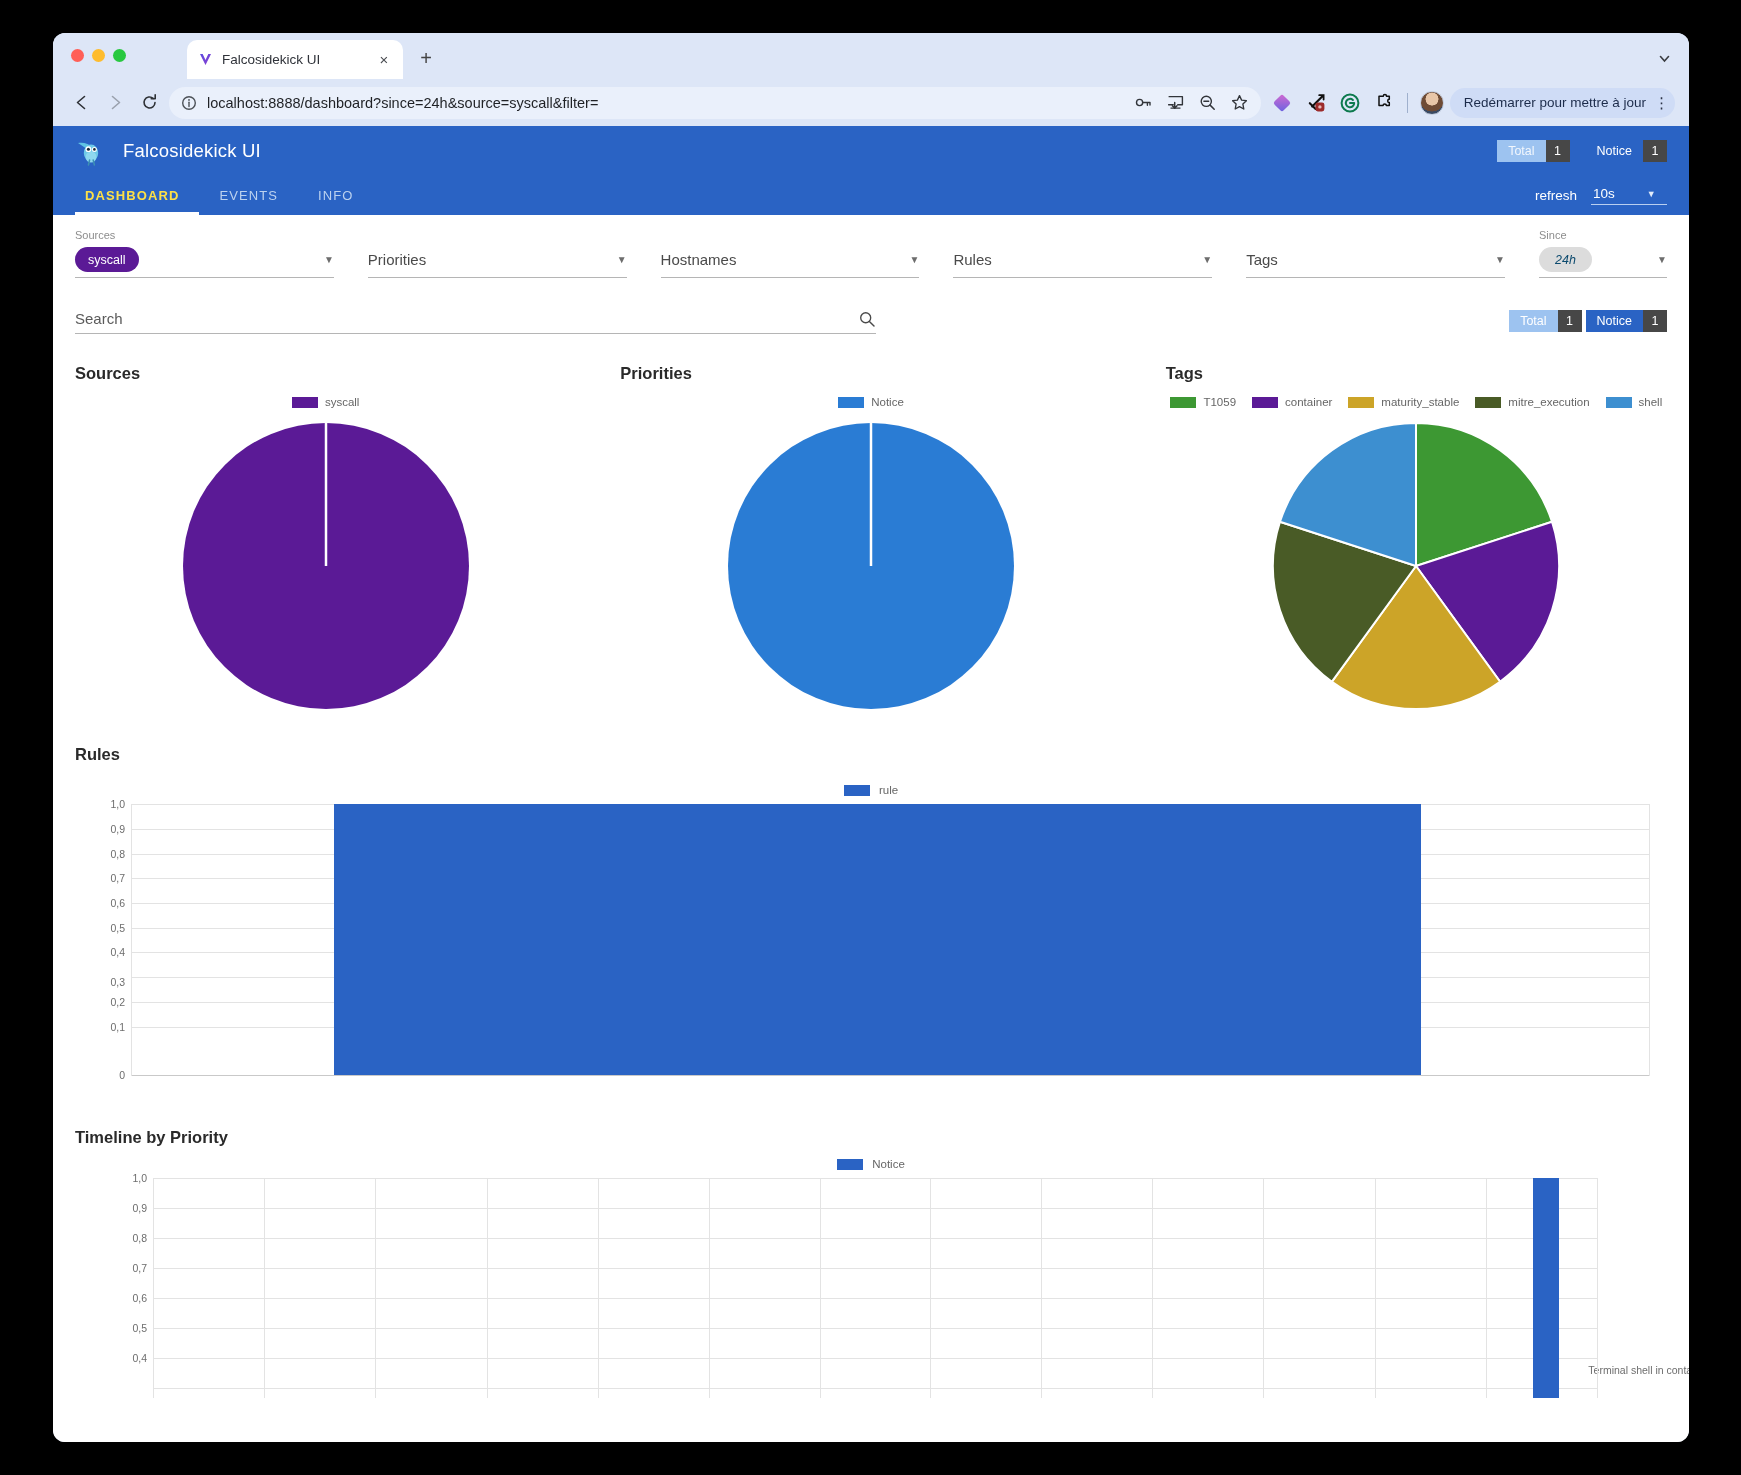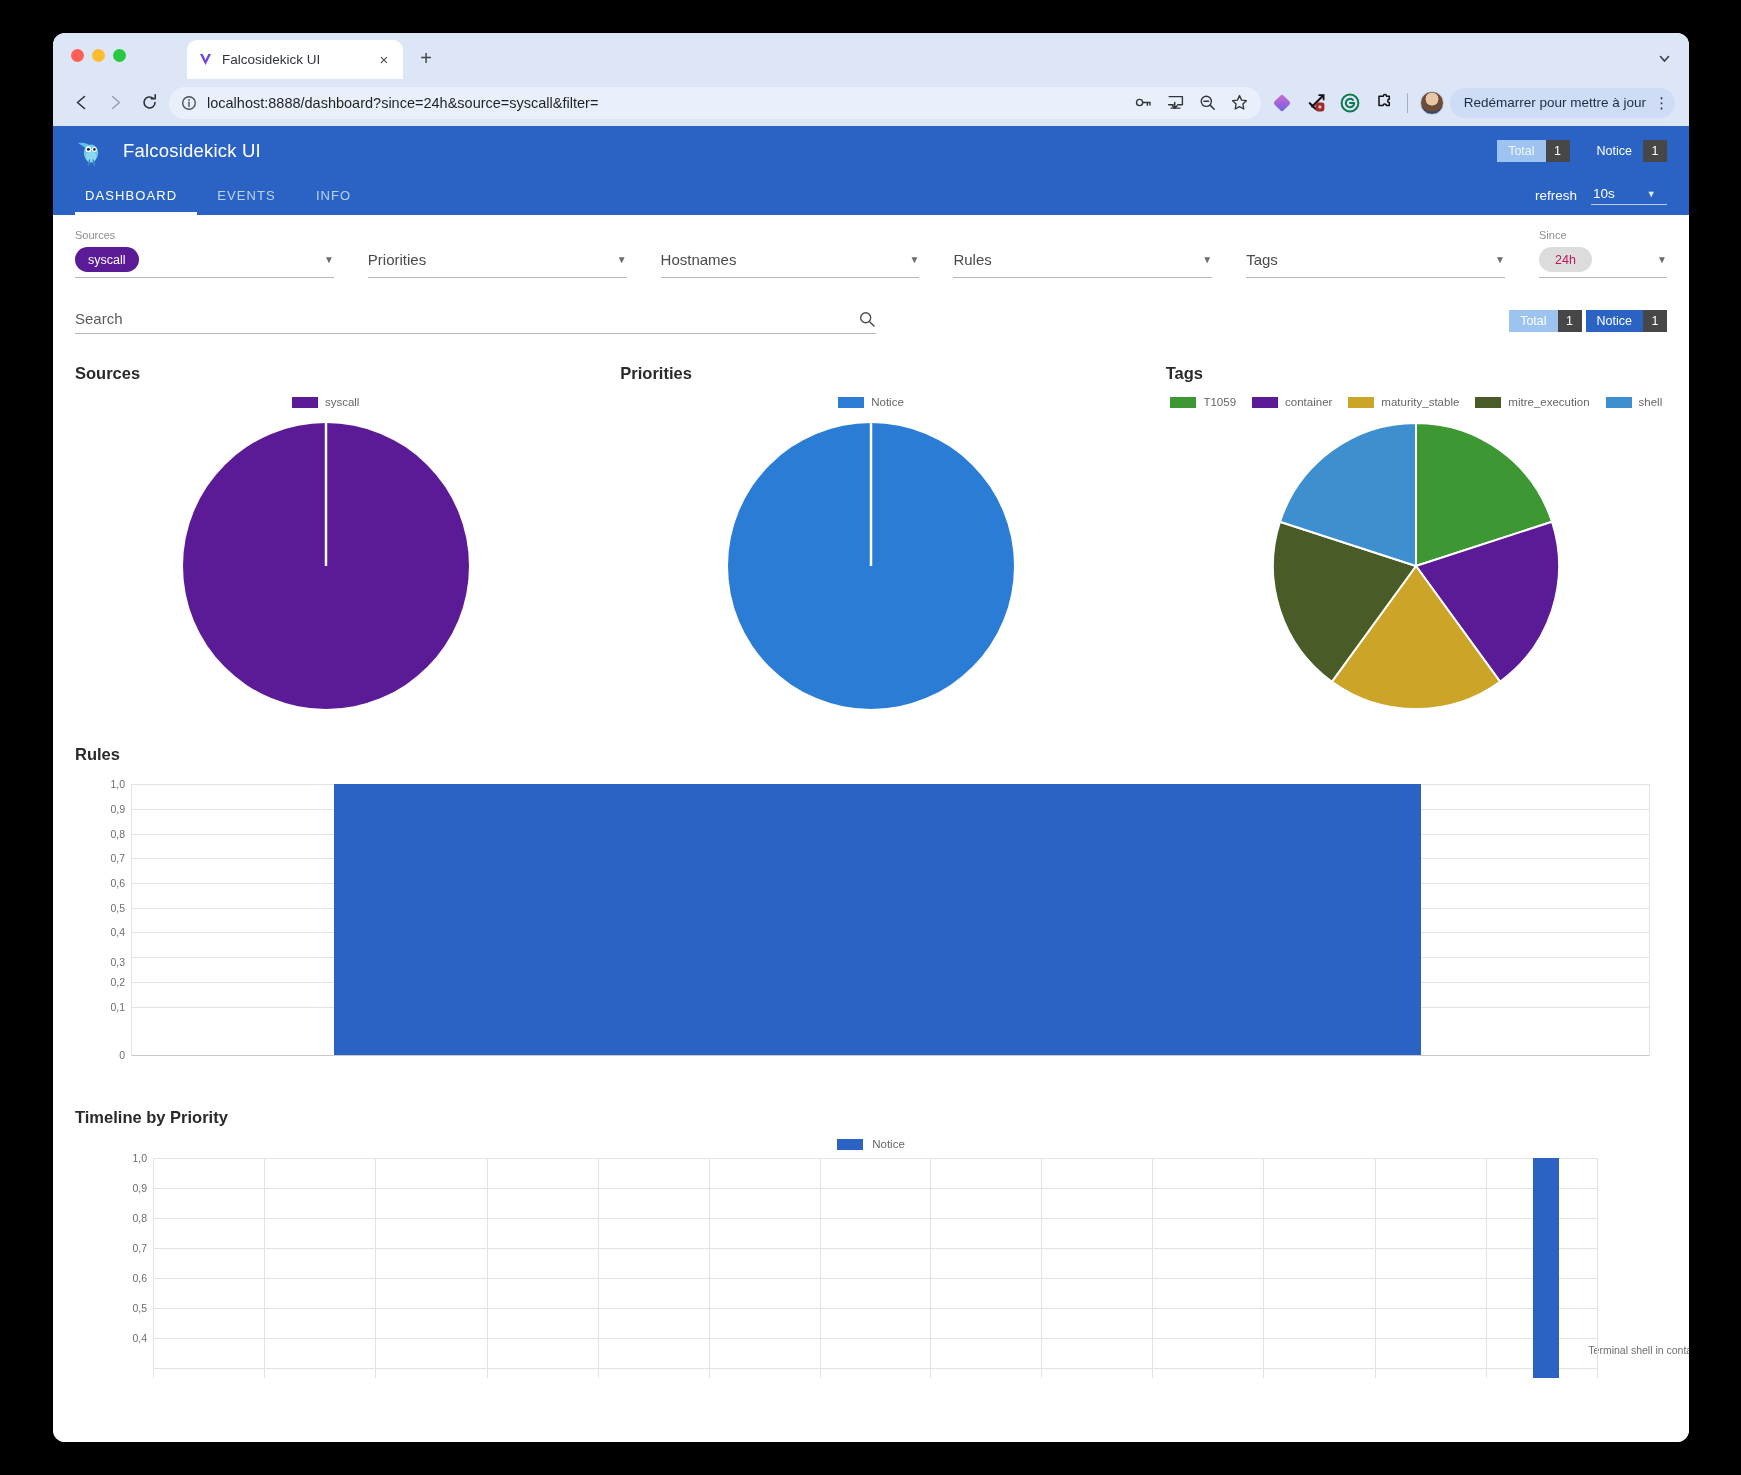--- a/index.html
+++ b/index.html
@@ -198,21 +198,21 @@
   .navtab {
     font-size: 13px;
     letter-spacing: 1.1px;
     color: #bcd2ef;
     padding: 0 20px;
     height: 40px;
     display: flex; align-items: center;
     position: relative;
   }
   .navtab:first-child { padding-left: 10px; }
-  .navtab.active { color: #ffffff; font-weight: normal; }
+  .navtab.active { color: #fde047; font-weight: bold; }
   .navtab.active::after {
     content: "";
     position: absolute;
     left: 0; right: 0; bottom: 0;
     height: 3px; background: #fff;
   }
   .refresh-wrap {
     margin-left: auto;
     display: flex; align-items: center; gap: 14px;
     color: #fff; font-size: 13.5px;
@@ -247,21 +247,21 @@
   }
   .field-control .placeholder { font-size: 15px; color: #4a4a4a; flex: 1; }
   .field-control .caret { color: #6d6d6d; font-size: 10px; margin-left: auto; }
   .chip {
     display: inline-flex; align-items: center;
     height: 25px; padding: 0 13px;
     border-radius: 13px;
     font-size: 12.5px;
   }
   .chip.purple { background: #5b1a96; color: #fff; }
-  .chip.gray { background: #dcdcdc; color: #be185d; padding: 0 16px; }
+  .chip.gray { background: #dcdcdc; color: #0c4a6e; padding: 0 16px; font-style: italic; }
 
   
   .searchrow {
     display: flex; align-items: flex-end;
     padding: 26px 22px 0 22px;
     gap: 24px;
   }
   .search-field {
     flex: 0 0 801px;
     border-bottom: 1px solid #b5b5b5;
@@ -661,20 +661,24 @@
               <path d="M0 0 L-84.06 115.7 A143 143 0 0 1 -136.02 -44.2 Z" fill="#495b26" stroke="#fff" stroke-width="2"></path>
               <path d="M0 0 L-136.02 -44.2 A143 143 0 0 1 0 -143 Z" fill="#3d8fd0" stroke="#fff" stroke-width="2"></path>
             </g>
           </svg>
         </div>
       </div>
     </div>
 
     <div class="rules-sec">
       <div class="section-title">Rules</div>
+      <div class="chart-legend">
+        <span class="legend-swatch" style="background:#2a63c4"></span>
+        <span class="legend-label">rule</span>
+      </div>
 
       <div class="chart-area" style="padding-left:78px; padding-right:40px;">
         <div class="plot" style="height:272px;">
           <div class="gridline" style="top:0;"></div>
           <div class="gridline" style="top:24.7px;"></div>
           <div class="gridline" style="top:49.5px;"></div>
           <div class="gridline" style="top:74.2px;"></div>
           <div class="gridline" style="top:98.9px;"></div>
           <div class="gridline" style="top:123.6px;"></div>
           <div class="gridline" style="top:148.4px;"></div>

